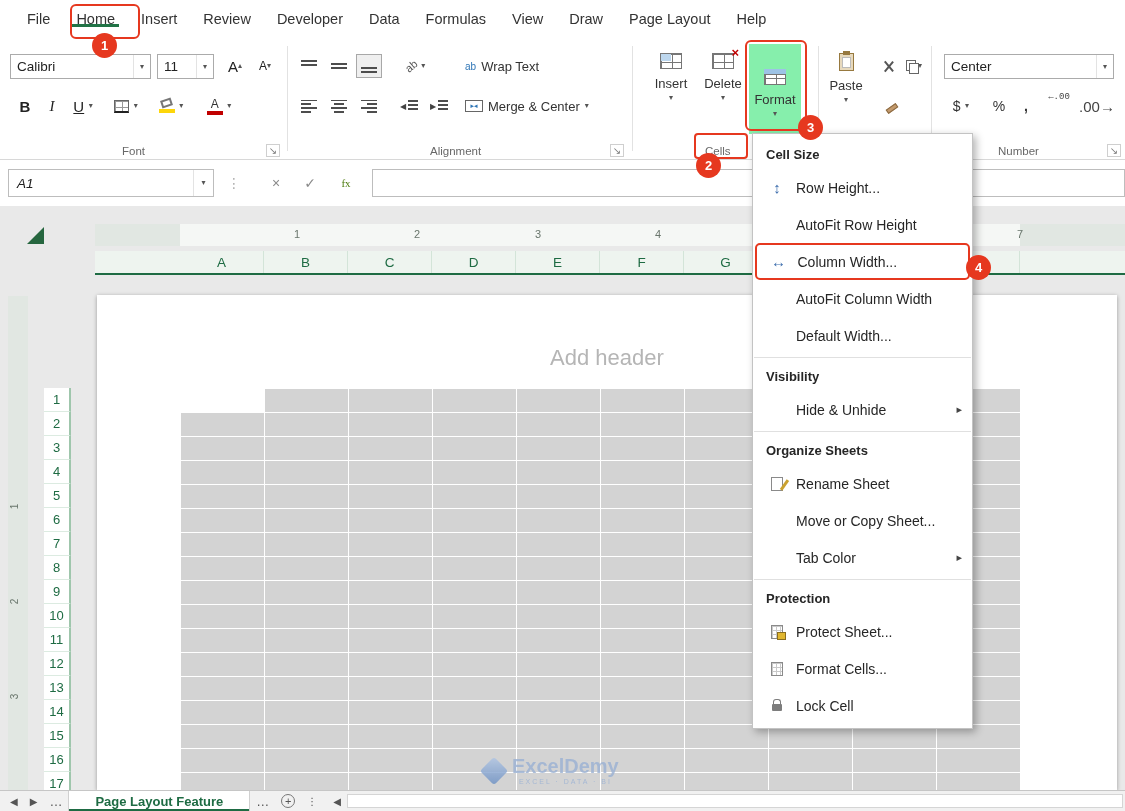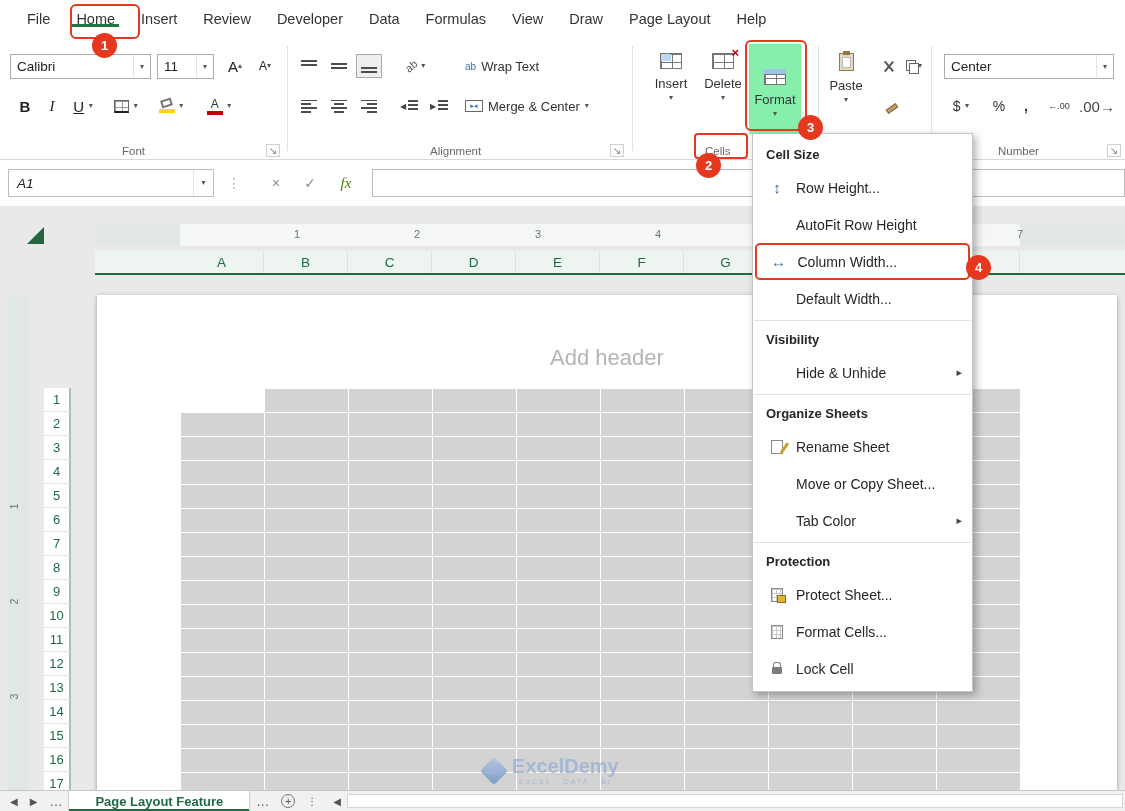--- a/index.html
+++ b/index.html
@@ -64,21 +64,21 @@
   .brush { width:12px; height:5px; background:#c49a6c; border:1px solid #8a6a43; transform:rotate(-35deg); }
 
   
   .numg { font-size:14px; color:#333; }
 
   
   .fbar { position:absolute; left:0; top:160px; width:100%; height:46px; background:#fff; }
   .namebox { position:absolute; left:8px; top:9px; width:206px; height:28px; border:1px solid #bdbdbd; display:flex; align-items:center; padding-left:8px; font-size:13.5px; color:#222;font-style:italic; }
   .namebox .ddk { margin-left:auto; width:20px; align-self:stretch; display:flex; align-items:center; justify-content:center; border-left:1px solid #e3e3e3; }
   .fbtn { position:absolute; top:9px; height:28px; width:28px; display:flex; align-items:center; justify-content:center; color:#8a8a8a; font-size:14px; }
-  .fx { font-family:"Liberation Serif","DejaVu Serif",serif; font-style:italic; color:#4d7c0f; font-size:15px; }
+  .fx { font-family:"Liberation Serif","DejaVu Serif",serif; color:#4d7c0f; font-size:11px; }
   .finput { position:absolute; left:372px; top:9px; right:0; height:28px; border:1px solid #bdbdbd; background:#fff; }
 
   
   .workarea { position:absolute; left:0; top:206px; width:100%; height:584px; background:#e9e9e9; }
   .selall { position:absolute; left:27px; top:227px; width:0; height:0; border-left:17px solid transparent; border-bottom:17px solid #26663f; }
   .hruler { position:absolute; left:95px; top:224px; width:1030px; height:22px; background:#e1e7e2; }
   .hruler .band { position:absolute; left:85px; top:0; width:840px; height:100%; background:#f5f7f5; }
   .hruler .mark { position:absolute; top:4px; font-size:11px; color:#69766c; }
   .vruler { position:absolute; left:8px; top:296px; width:20px; height:494px; background:#e1e7e2; }
   .vruler .mark { position:absolute; left:4px; font-size:10px; color:#69766c; transform:rotate(-90deg); }
@@ -320,21 +320,21 @@
       </div>
       <div class="ibtn" style="left:14px;top:56px;width:30px;">
         <span class="numg">$</span>&nbsp;<span class="ddk">▾</span>
       </div>
       <div class="ibtn" style="left:56px;top:56px;width:22px;">
           <span class="numg">%</span>
         </div>
       <div class="ibtn" style="left:84px;top:56px;width:20px;">
           <span class="numg" style="font-weight:bold;">,</span>
         </div>
-      <div class="ibtn" style="left:110px;top:56px;width:34px;">
+      <div class="ibtn" style="left:110px;top:47px;width:34px;font-family:Liberation Mono, monospace;">
           <span style="font-size:9px;color:#444;">←.00</span>
         </div>
       <div class="ibtn" style="left:148px;top:56px;width:34px;">
           <span style="font-size:15px;color:#444;">.00→</span>
         </div>
       <span class="glabel" style="left:66px;">Number</span>
       <span class="launcher" style="right:4px;">↘</span>
     </div>
   </div>
 
@@ -430,20 +430,24 @@
     <div class="menu-item">
       <span class="mi-icon"></span>
       <span>AutoFit Row Height</span>
     </div>
     <div class="menu-item annotated">
       <span class="mi-icon">↔</span>
       <span>Column Width...</span>
     </div>
     <div class="menu-item">
       <span class="mi-icon"></span>
+      <span>AutoFit Column Width</span>
+    </div>
+    <div class="menu-item">
+      <span class="mi-icon"></span>
       <span>Default Width...</span>
     </div>
     <div class="menu-sep"></div>
     <div class="menu-title">Visibility</div>
     <div class="menu-item">
       <span class="mi-icon"></span>
       <span>Hide &amp; Unhide</span>
       <span class="mi-sub">▸</span>
     </div>
     <div class="menu-sep"></div>

